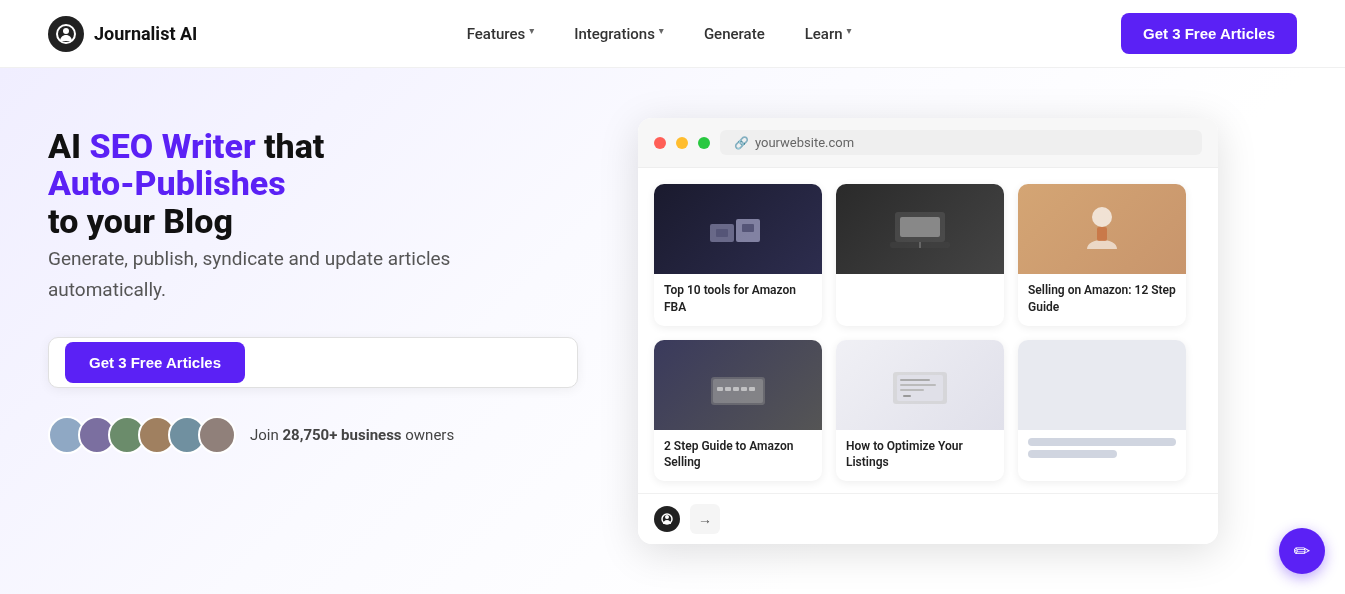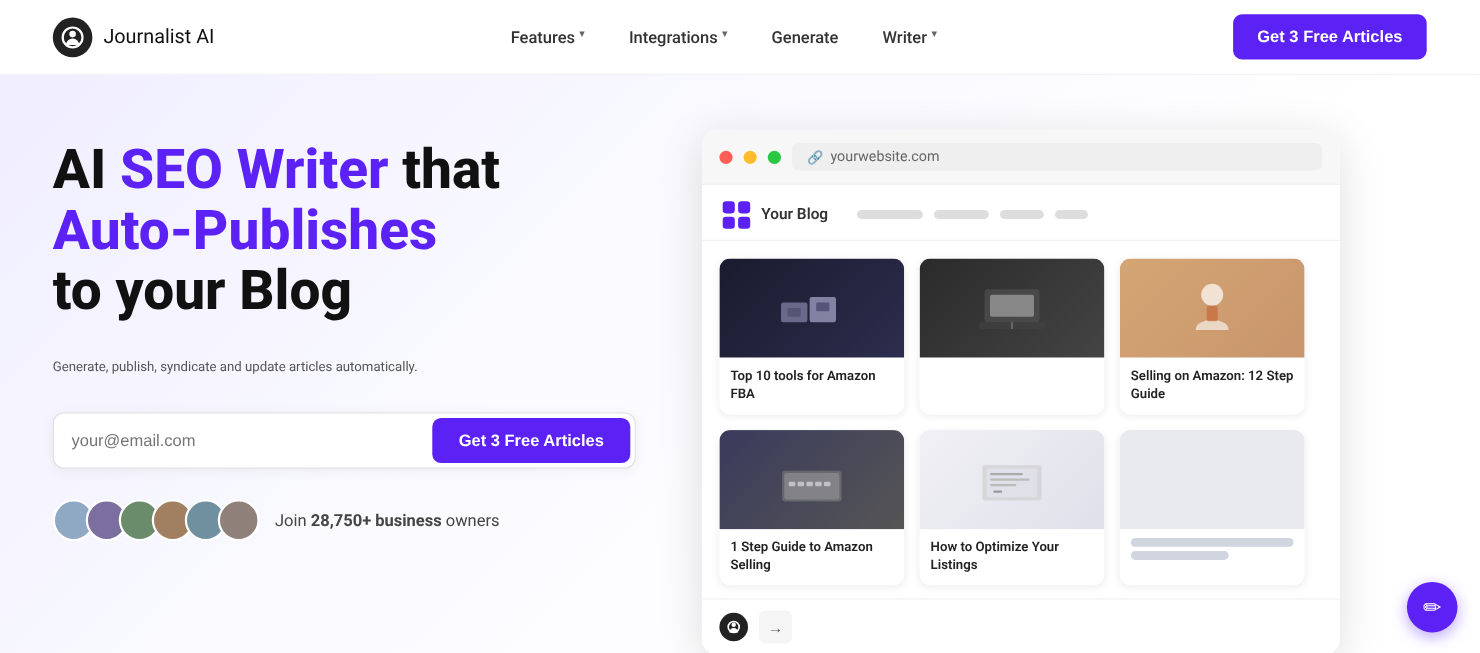--- a/index.html
+++ b/index.html
@@ -21,21 +21,21 @@
       height: 68px;
       border-bottom: 1px solid #f0f0f0;
       position: relative;
       z-index: 10;
       background: #fff;
     }
     .navbar-logo {
       display: flex;
       align-items: center;
       gap: 10px;
-      font-weight: 400;
+      font-weight: 700;
       font-size: 18px;
       color: #111;
       text-decoration: none;
       text-align: center;
     }
     .logo-icon {
       width: 36px;
       height: 36px;
       border-radius: 50%;
       background: #222;
@@ -88,32 +88,32 @@
       min-height: 526px;
       overflow: hidden;
     }
 
     .hero-left {
       flex: 0 0 550px;
       padding-top: 10px;
     }
 
     .hero-title {
-      font-size: 50px;
+      font-size: 34px;
       font-weight: 800;
       line-height: 1.1;
       color: #111;
-      margin-bottom: 31px;
+      margin-bottom: 4px;
     }
     .hero-title .purple {
       color: #5b21f5;
     }
 
     .hero-subtitle {
-      font-size: 12px;
+      font-size: 19px;
       color: #555;
       line-height: 1.6;
       margin-bottom: 32px;
       max-width: 420px;
     }
 
     .hero-input-row {
       display: flex;
       align-items: center;
       gap: 0;
@@ -441,40 +441,39 @@
       <span class="nav-chevron">▾</span>
     </a>
     <a class="nav-link">
       <span>Integrations</span>
       <span class="nav-chevron">▾</span>
     </a>
     <a class="nav-link">
       <span>Generate</span>
     </a>
     <a class="nav-link">
-      <span>Writer</span>
+      <span>Learn</span>
       <span class="nav-chevron">▾</span>
     </a>
   </div>
 
   <button class="btn-cta">Get 3 Free Articles</button>
 </nav>
 
 <section class="hero">
   <div class="hero-left">
     <h1 class="hero-title">
       AI <span class="purple">SEO Writer</span> that<br>
       <span class="purple">Auto-Publishes</span><br>
       to your Blog
     </h1>
 
     <p class="hero-subtitle">Generate, publish, syndicate and update articles automatically.</p>
 
     <div class="hero-input-row">
-      <input type="email" class="hero-input" placeholder="your@email.com" style="">
       <button class="hero-btn">Get 3 Free Articles</button>
     </div>
 
     <div class="social-proof">
       <div class="avatars">
         <div class="avatar av1" style="background:#8fa8c4;"></div>
         <div class="avatar av2" style="background:#7b6fa0;"></div>
         <div class="avatar av3" style="background:#6b8c6b;"></div>
         <div class="avatar av4" style="background:#a08060;"></div>
         <div class="avatar av5" style="background:#7090a0;"></div>
@@ -492,35 +491,20 @@
       <div class="browser-bar">
         <div class="dot dot-red"></div>
         <div class="dot dot-yellow"></div>
         <div class="dot dot-green"></div>
         <div class="url-bar">
           <span class="url-icon">🔗</span>
           <span>yourwebsite.com</span>
         </div>
       </div>
 
-      <div class="blog-header">
-        <div class="blog-logo">
-          <div class="blog-logo-sq" style="background:#5b21f5;"></div>
-          <div class="blog-logo-sq" style="background:#5b21f5;"></div>
-          <div class="blog-logo-sq" style="background:#5b21f5;"></div>
-          <div class="blog-logo-sq" style="background:#5b21f5;"></div>
-        </div>
-        <span class="blog-title-text">Your Blog</span>
-        <div class="blog-nav-lines">
-          <div class="nav-line" style="width:60px;"></div>
-          <div class="nav-line" style="width:50px;"></div>
-          <div class="nav-line" style="width:40px;"></div>
-          <div class="nav-line" style="width:30px;"></div>
-        </div>
-      </div>
 
       <div class="blog-grid">
 
         <div class="blog-card">
           <div class="card-img-1">
             <svg width="60" height="50" viewBox="0 0 60 50" fill="none">
               <rect x="2" y="20" width="24" height="18" rx="2" fill="#8888aa" opacity="0.7"></rect>
               <rect x="28" y="15" width="24" height="23" rx="2" fill="#aaaacc" opacity="0.7"></rect>
               <rect x="8" y="25" width="12" height="8" rx="1" fill="#555577"></rect>
               <rect x="34" y="20" width="12" height="8" rx="1" fill="#555577"></rect>
@@ -563,21 +547,21 @@
               <g fill="#ddd" opacity="0.7">
                 <rect x="14" y="30" width="6" height="4" rx="1"></rect>
                 <rect x="22" y="30" width="6" height="4" rx="1"></rect>
                 <rect x="30" y="30" width="6" height="4" rx="1"></rect>
                 <rect x="38" y="30" width="6" height="4" rx="1"></rect>
                 <rect x="46" y="30" width="6" height="4" rx="1"></rect>
               </g>
             </svg>
           </div>
           <div class="card-body">
-            <div class="card-title">1 Step Guide to Amazon Selling</div>
+            <div class="card-title">2 Step Guide to Amazon Selling</div>
           </div>
         </div>
 
         <div class="blog-card">
           <div class="card-img-5">
             <svg width="70" height="55" viewBox="0 0 70 55" fill="none">
               <rect x="8" y="15" width="54" height="32" rx="3" fill="#ccc" opacity="0.6"></rect>
               <rect x="12" y="18" width="46" height="26" rx="2" fill="#e0e0e8"></rect>
               <rect x="15" y="22" width="30" height="2" rx="1" fill="#aaa"></rect>
               <rect x="15" y="27" width="36" height="2" rx="1" fill="#bbb"></rect>

